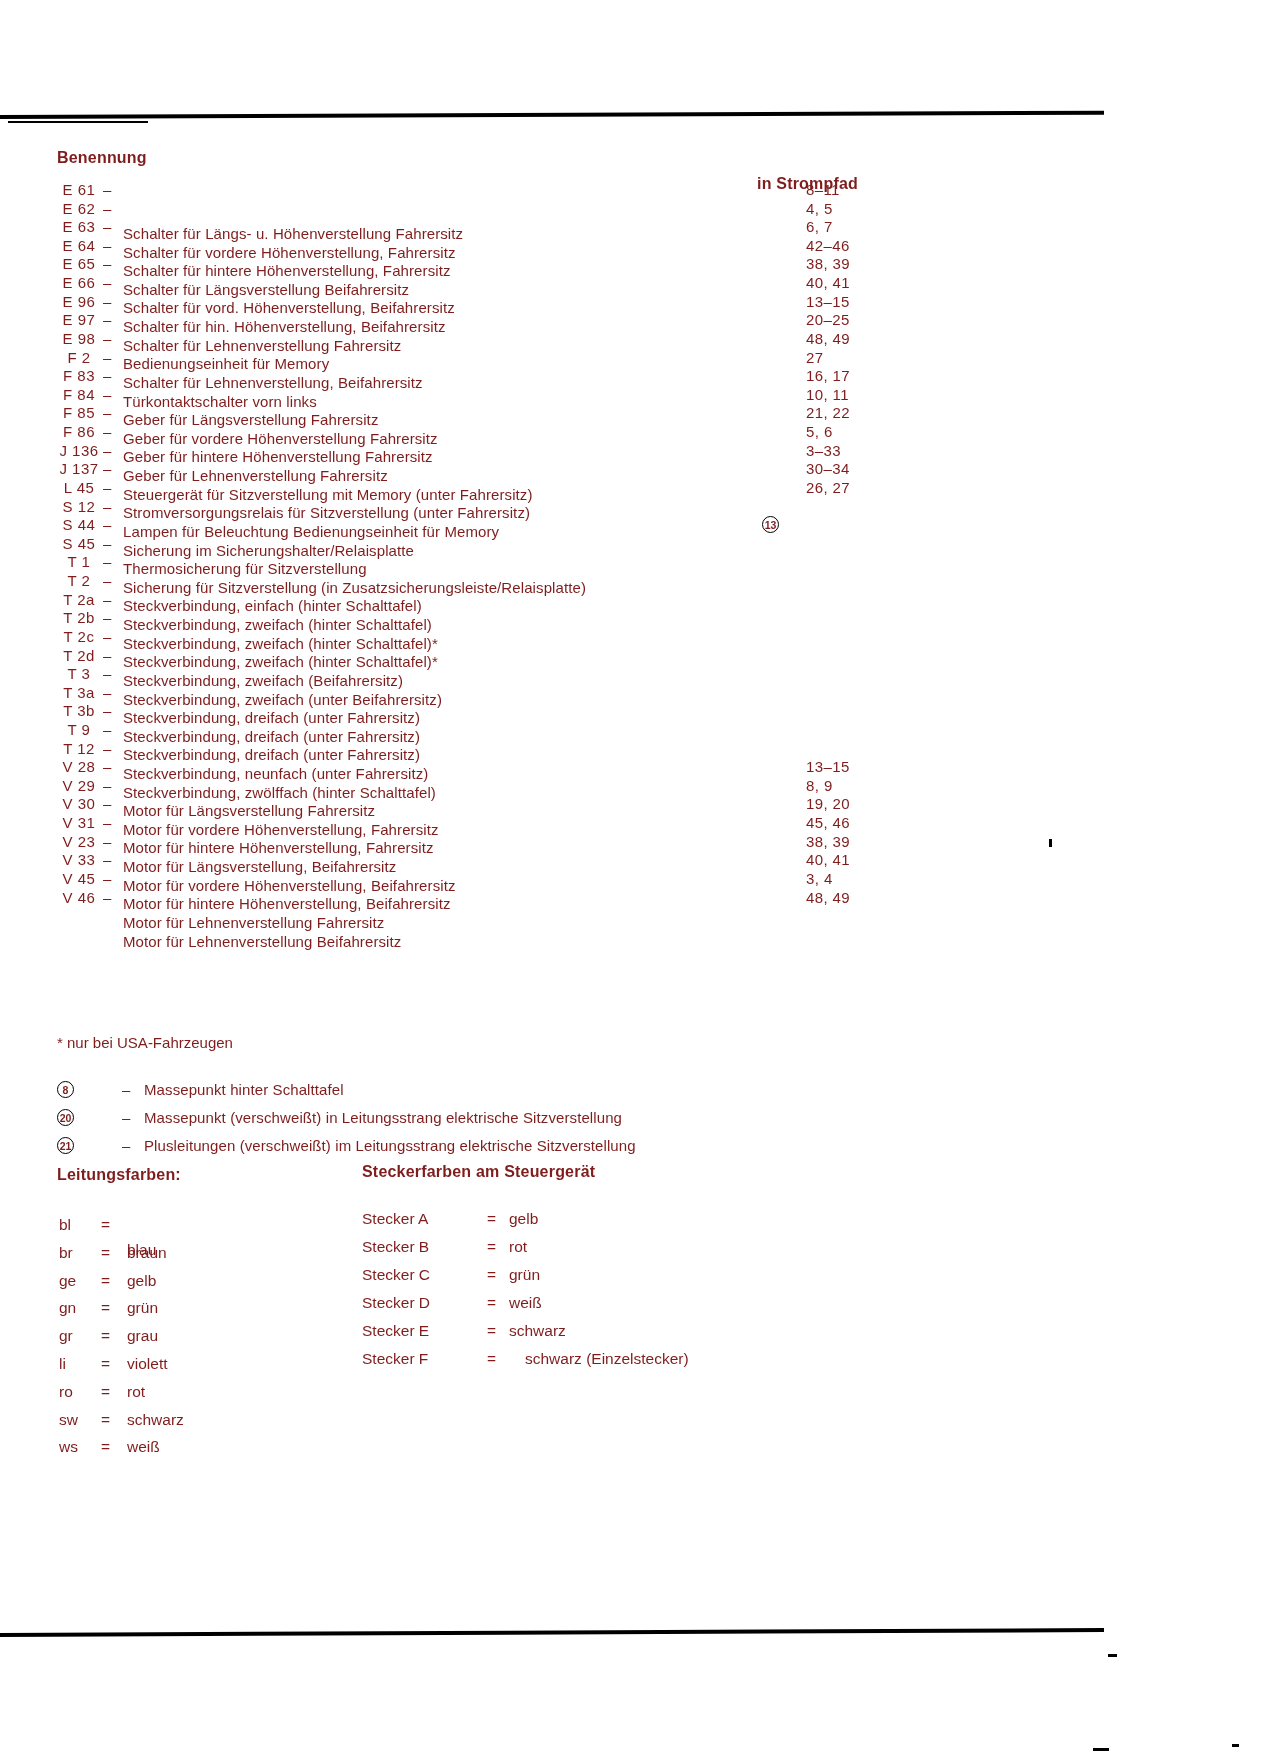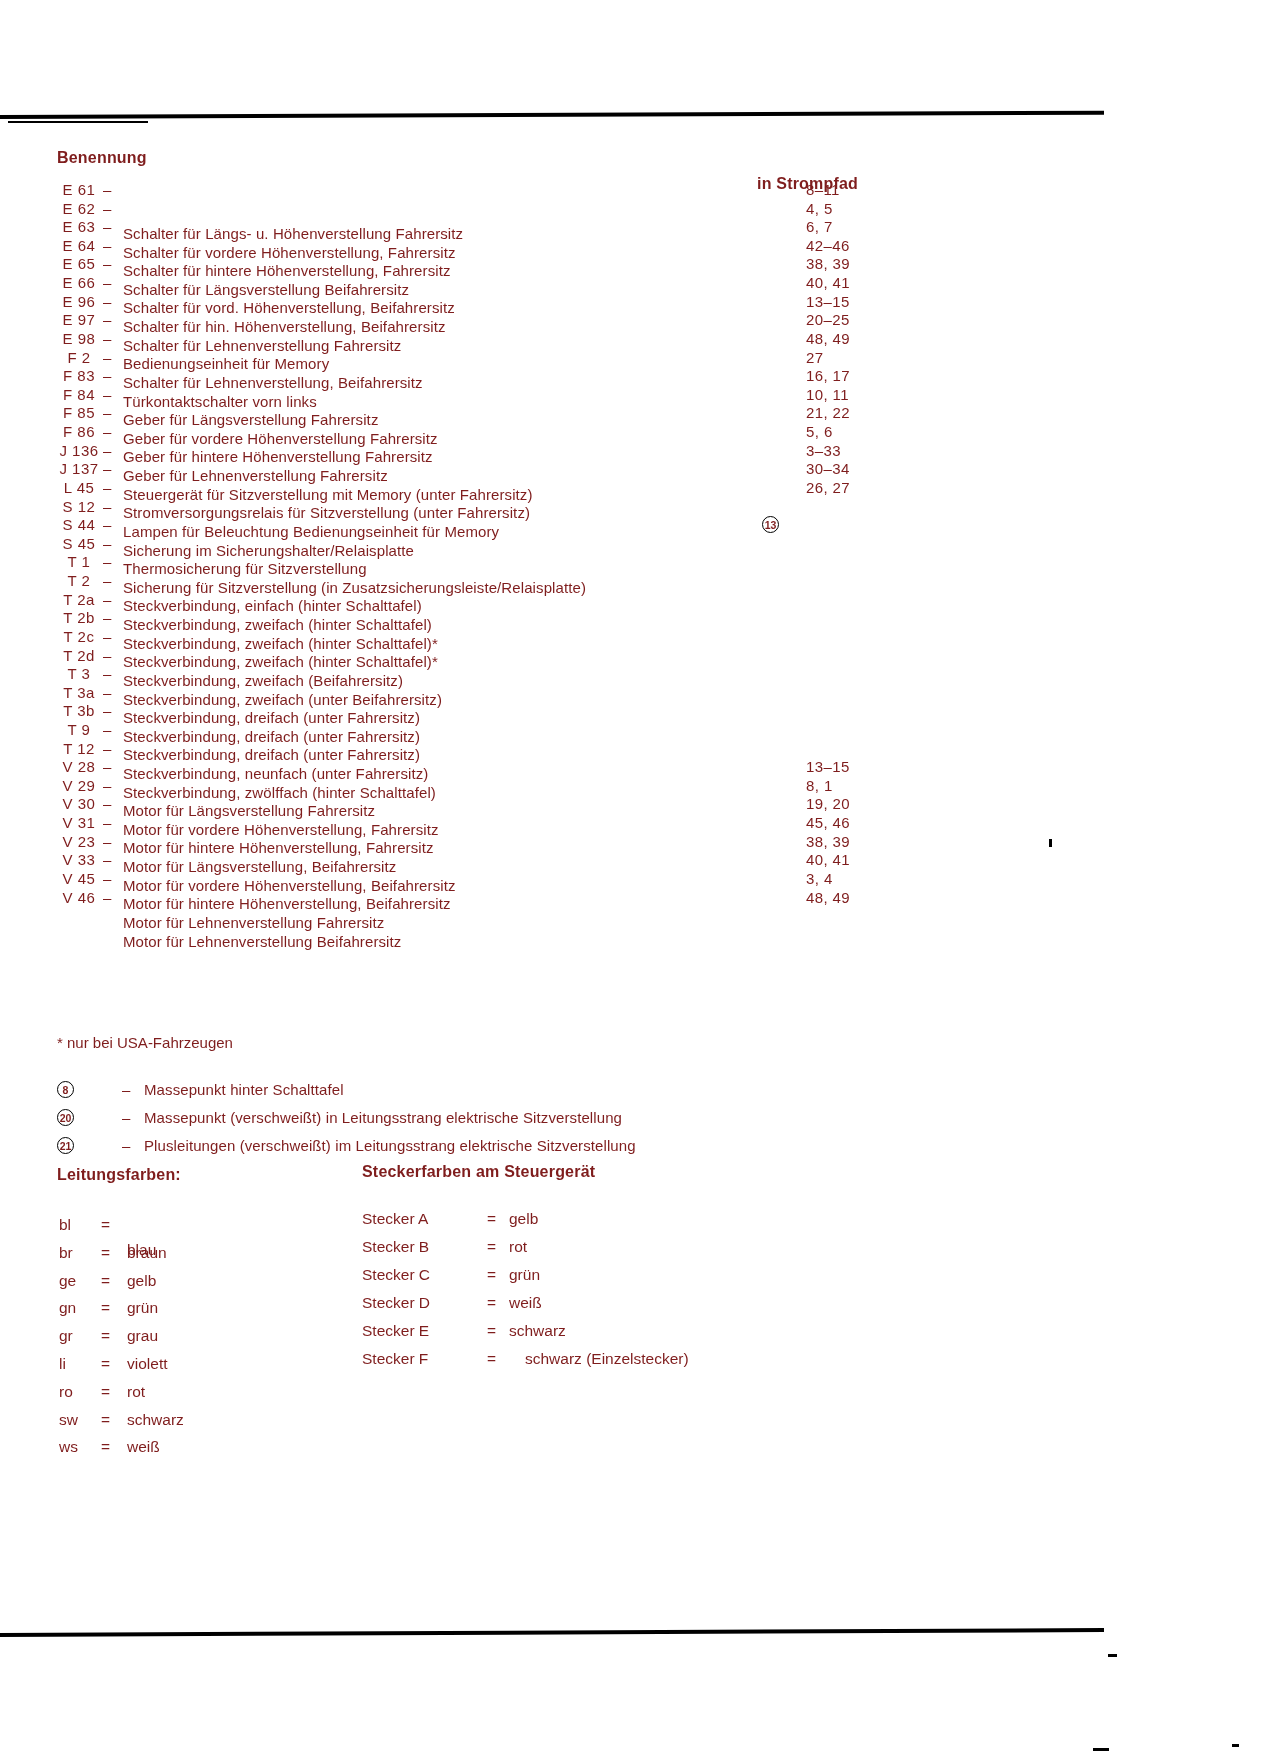--- a/index.html
+++ b/index.html
@@ -224,21 +224,21 @@
       <div class="row" style="top: 758.22px;">
         <span class="code">V 28</span>
         <span class="dash">–</span>
         <span class="desc">Motor für Längsverstellung Fahrersitz</span>
         <span class="path">13–15</span>
       </div>
       <div class="row" style="top: 776.84px;">
         <span class="code">V 29</span>
         <span class="dash">–</span>
         <span class="desc">Motor für vordere Höhenverstellung, Fahrersitz</span>
-        <span class="path">8, 1</span>
+        <span class="path">8, 9</span>
       </div>
       <div class="row" style="top: 795.46px;">
         <span class="code">V 30</span>
         <span class="dash">–</span>
         <span class="desc">Motor für hintere Höhenverstellung, Fahrersitz</span>
         <span class="path">19, 20</span>
       </div>
       <div class="row" style="top: 814.08px;">
         <span class="code">V 31</span>
         <span class="dash">–</span>

